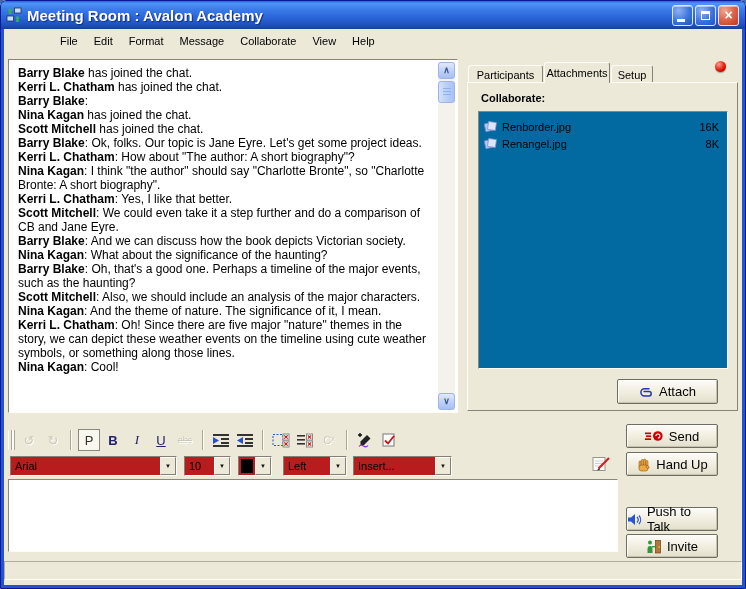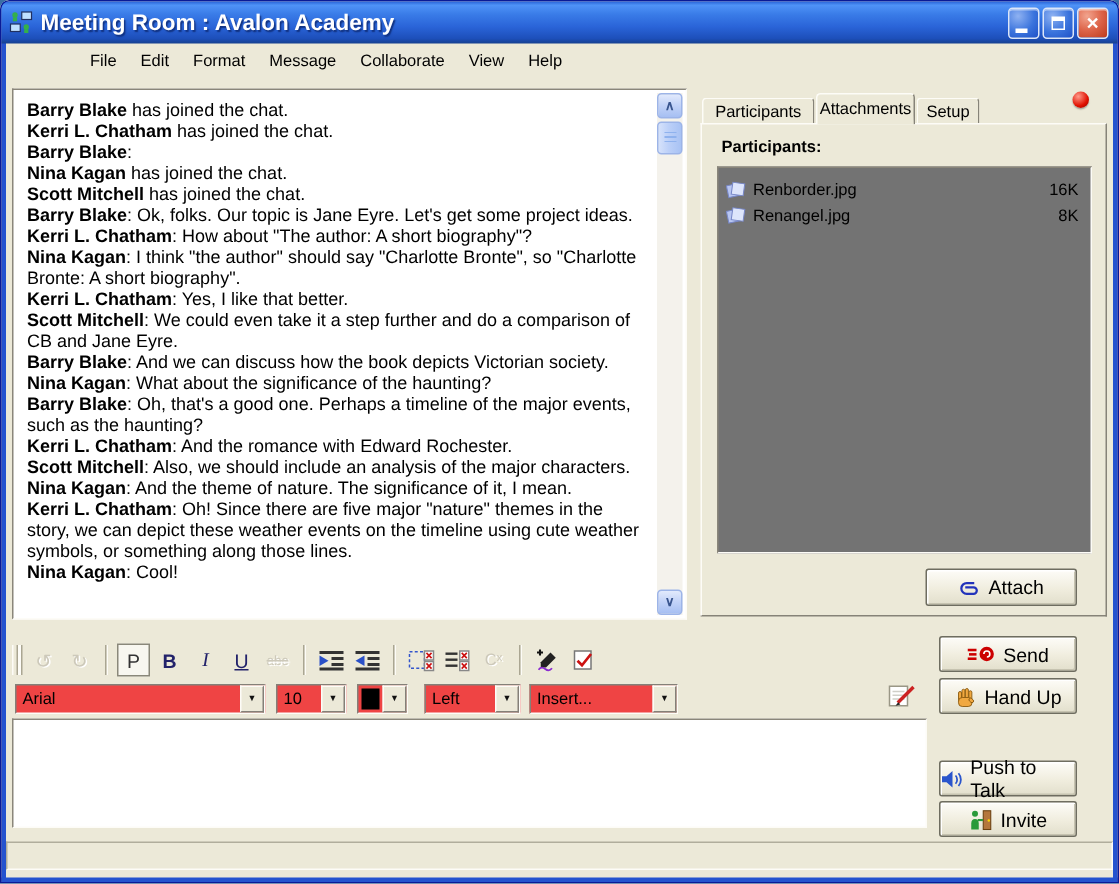--- a/index.html
+++ b/index.html
@@ -58,21 +58,21 @@
        border-color:#fdfcf7 #868378 #868378 #fdfcf7;border-radius:3px 3px 0 0;
        display:flex;align-items:center;justify-content:center;}
   .tab.inactive{top:65px;height:18px;border-bottom:none;}
   .tab.active{top:62px;height:21px;z-index:6;border-bottom:none;}
   .tab-panel{position:absolute;left:467px;top:82px;width:271px;height:329px;background:#ece9d8;
        border:1px solid;border-color:#fdfcf7 #868378 #868378 #fdfcf7;}
   .red-dot{position:absolute;left:715px;top:61px;width:11px;height:11px;border-radius:50%;
        background:radial-gradient(circle at 35% 30%,#ff9a8a,#e01000 60%,#8c0000);
        box-shadow:0 1px 1px rgba(0,0,0,.3);}
   .attach-heading{position:absolute;left:481px;top:92px;font-size:11px;font-weight:bold;z-index:7;}
-  .attach-list{position:absolute;left:478px;top:111px;width:250px;height:258px;background:#737373;
+  .attach-list{position:absolute;left:478px;top:111px;width:250px;height:258px;background:#0369a1;
        border:1px solid;border-color:#8a867a #fdfcf7 #fdfcf7 #8a867a;z-index:7;padding-top:6px;}
   .file-row{display:flex;align-items:center;height:17px;font-size:11px;padding:0 8px 0 5px;}
   .file-row .fname{flex:1;margin-left:4px;}
   .btn{background:linear-gradient(#fdfcf8,#f0edde 55%,#e2dfcc);border:1px solid #6e6d60;
        border-radius:2px;box-shadow:inset 1px 1px 0 #fff,inset -1px -1px 0 #c6c3b0;
        display:flex;align-items:center;justify-content:center;font-size:13px;color:#000;cursor:default;}
   .attach-btn{position:absolute;left:617px;top:379px;width:101px;height:25px;z-index:7;}
   .attach-btn svg{margin-right:5px;}
 
   
@@ -86,21 +86,21 @@
        font-size:13px;color:#22226a;}
   .tbtn.disabled{color:#cdc9ba;text-shadow:1px 1px 0 #fff;}
   .p-btn{border:1px solid #8a887a;background:#f8f7f0;width:22px;height:22px;
        display:flex;align-items:center;justify-content:center;font-size:13px;color:#333;}
   .b-label{font-weight:bold;} .i-label{font-style:italic;font-family:"Liberation Serif",serif;}
   .u-label{text-decoration:underline;}
   .abc-label{font-size:9px;text-decoration:line-through;}
   .sym-label{font-size:11px;}
 
   
-  .combo{position:absolute;top:456px;height:20px;background:#ef4444;display:flex;
+  .combo{position:absolute;top:456px;height:20px;background:#b91c1c;display:flex;
        border:1px solid;border-color:#848078 #fdfcf7 #fdfcf7 #848078;font-size:11px;}
   .combo-text{flex:1;padding:3px 4px;white-space:nowrap;overflow:hidden;}
   .combo-arrow{width:16px;background:#ece9d8;border:1px solid;
        border-color:#fdfcf7 #848078 #848078 #fdfcf7;display:flex;align-items:center;
        justify-content:center;font-size:6px;color:#111;}
   .swatch{flex:1;background:#000;margin:2px;}
   .edit-note{position:absolute;left:592px;top:455px;}
 
   
   .msg-input{position:absolute;left:8px;top:479px;width:610px;height:73px;background:#fff;
@@ -162,21 +162,20 @@
       <div class="msg"><b>Nina Kagan</b><span> has joined the chat.</span></div>
       <div class="msg"><b>Scott Mitchell</b><span> has joined the chat.</span></div>
       <div class="msg"><b>Barry Blake</b><span>: Ok, folks. Our topic is Jane Eyre. Let's get some project ideas.</span></div>
       <div class="msg"><b>Kerri L. Chatham</b><span>: How about "The author: A short biography"?</span></div>
       <div class="msg"><b>Nina Kagan</b><span>: I think "the author" should say "Charlotte Bronte", so "Charlotte Bronte: A short biography".</span></div>
       <div class="msg"><b>Kerri L. Chatham</b><span>: Yes, I like that better.</span></div>
       <div class="msg"><b>Scott Mitchell</b><span>: We could even take it a step further and do a comparison of CB and Jane Eyre.</span></div>
       <div class="msg"><b>Barry Blake</b><span>: And we can discuss how the book depicts Victorian society.</span></div>
       <div class="msg"><b>Nina Kagan</b><span>: What about the significance of the haunting?</span></div>
       <div class="msg"><b>Barry Blake</b><span>: Oh, that's a good one. Perhaps a timeline of the major events, such as the haunting?</span></div>
-      <div class="msg"><b>Kerri L. Chatham</b><span>: And the romance with Edward Rochester.</span></div>
       <div class="msg"><b>Scott Mitchell</b><span>: Also, we should include an analysis of the major characters.</span></div>
       <div class="msg"><b>Nina Kagan</b><span>: And the theme of nature. The significance of it, I mean.</span></div>
       <div class="msg"><b>Kerri L. Chatham</b><span>: Oh! Since there are five major "nature" themes in the story, we can depict these weather events on the timeline using cute weather symbols, or something along those lines.</span></div>
       <div class="msg"><b>Nina Kagan</b><span>: Cool!</span></div>
     </div>
     <div class="scroll">
       <div class="sbtn up">
           <span>∧</span>
         </div>
       <div class="sthumb">
@@ -192,21 +191,21 @@
       <span>Participants</span>
     </div>
   <div class="tab active" style="left:544px;width:66px;">
       <span>Attachments</span>
     </div>
   <div class="tab inactive" style="left:611px;width:42px;">
       <span>Setup</span>
     </div>
   <div class="red-dot"></div>
   <div class="tab-panel"></div>
-  <div class="attach-heading">Participants:</div>
+  <div class="attach-heading">Collaborate:</div>
 
   <div class="attach-list">
     <div class="file-row">
       <svg width="14" height="14">
         <rect x="1" y="3" width="8" height="8" fill="#b8c6f2" stroke="#7888c8" stroke-width="0.7" transform="rotate(-12 5 7)"></rect>
         <rect x="4" y="2" width="8" height="8" fill="#dde5fb" stroke="#7888c8" stroke-width="0.7" transform="rotate(8 8 6)"></rect>
       </svg>
       <span class="fname">Renborder.jpg</span>
       <span class="fsize">16K</span>
     </div>

